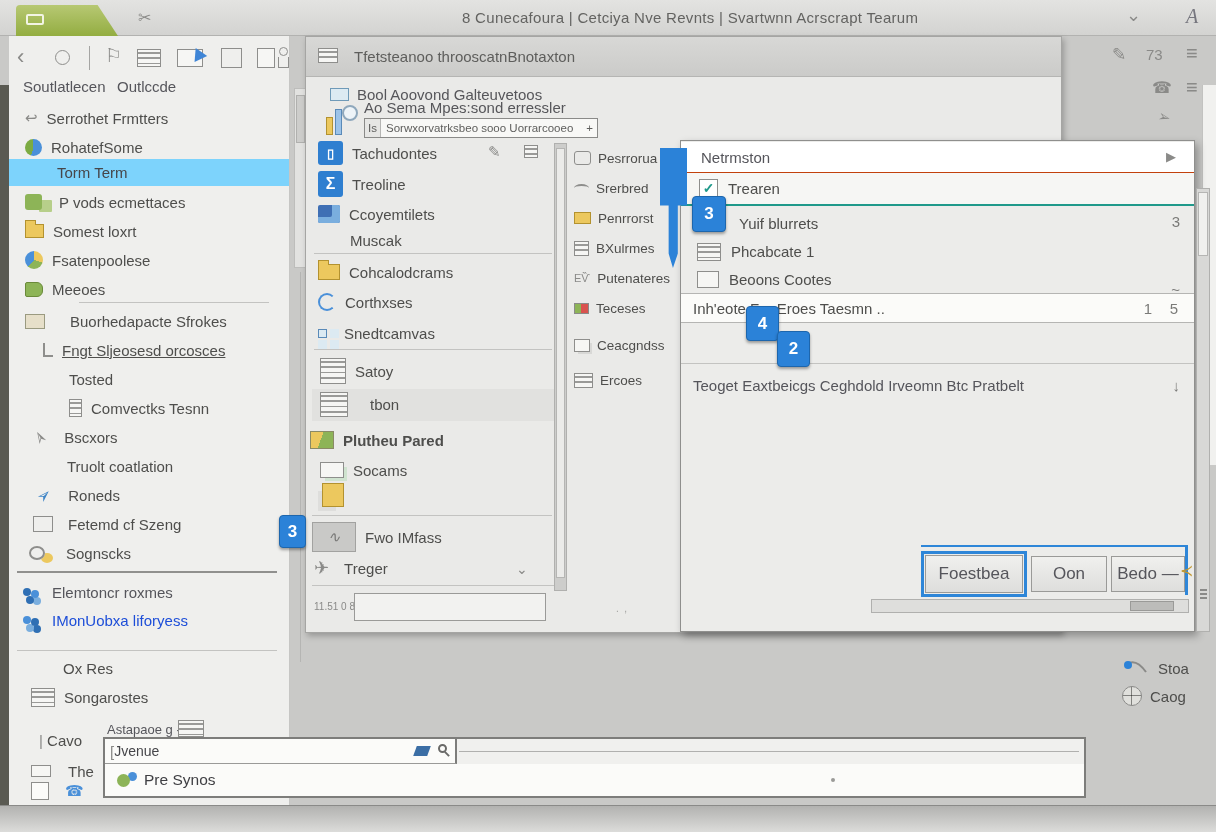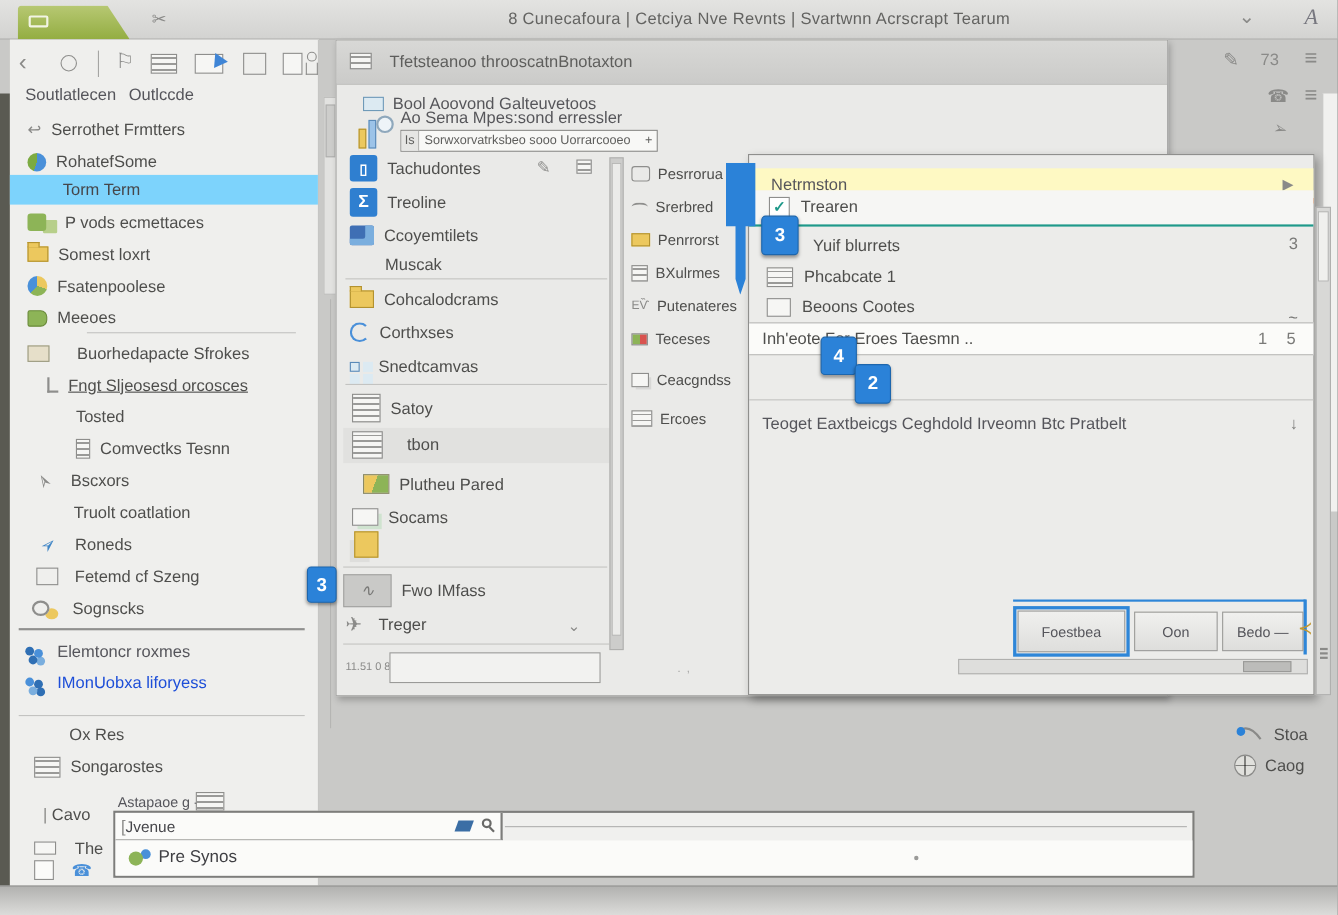--- a/index.html
+++ b/index.html
@@ -51,21 +51,21 @@
   .glyph { color:#8a8a88; }
   .divider { background:#c3c3c1; height:1px; }
 
   
   .rrow { position:absolute; left:0; width:513px; display:flex; align-items:center; gap:10px;
           padding-left:18px; white-space:nowrap; }
   .rright { position:absolute; right:14px; color:#7a7a78; }
 
   .btn { position:absolute; height:36px; background:linear-gradient(#f0f0ee,#dededc);
          border:1px solid #9a9a98; display:flex; align-items:center; justify-content:center;
-         font-size:13px; color:#55555b; }
+         font-size:17px; color:#55555b; }
   .focusring { outline:3px solid #2e86d8; outline-offset:1px; }
 
   input, .fieldtext { font-family:"Liberation Sans", sans-serif; }
 </style>
 </head>
 <body>
 
 <div id="stage">
 
   <div class="ab titlebar">
@@ -292,21 +292,21 @@
     <div class="row" style="left:14px; top:318px; height:32px;">
       <span class="ic i-lines" style="width:26px;height:26px;"></span>
       <span>Satoy</span>
       </div>
 
     <div class="ab" style="left:6px; top:352px; width:242px; height:32px; background:#e1e1df;">
       <span class="ab ic i-lines" style="left:8px; top:3px; width:28px; height:25px;"></span>
       <span class="ab tx" style="left:58px; top:7px;">tbon</span>
     </div>
 
-    <div class="row" style="left:24px; top:390px;">
+    <div class="row" style="left:4px; top:390px;font-weight:bold;">
       <span class="ic" style="width:24px;height:18px;background:linear-gradient(110deg,#ecc85e 45%,#8db457 45%);
             border:1px solid #8a8a66;"></span>
       <span>Plutheu Pared</span>
       </div>
 
     <div class="row" style="left:14px; top:420px;">
       <span class="ic i-box" style="width:24px;height:16px;box-shadow:4px 4px 0 -1px #cfe3cf;"></span>
       <span>Socams</span>
       </div>
 
@@ -376,21 +376,21 @@
   <span class="ab tx glyph" style="left:1146px; top:46px; font-size:15px;">73</span>
   <span class="ab glyph" style="left:1186px; top:42px; font-size:20px; font-weight:bold;">≡</span>
   <span class="ab glyph" style="left:1152px; top:78px; font-size:16px;">☎</span>
   <span class="ab glyph" style="left:1186px; top:76px; font-size:20px;">≡</span>
   <span class="ab glyph" style="left:1158px; top:108px; font-size:15px; transform:rotate(15deg);">➢</span>
 
   <div class="ab whitestrip"></div>
 
   <div class="ab rightwin">
 
-    <div class="ab" style="left:0; top:12px; width:513px; height:32px; background:#fef9c3; border-bottom:5px solid #c2410c;">
+    <div class="ab" style="left:0; top:1px; width:513px; height:32px; background:#ffffff; border-bottom:2px solid #c2410c;">
       <span class="ab tx" style="left:20px; top:7px; color:#55555b;">Netrmston</span>
       <span class="ab glyph" style="left:485px; top:7px; font-size:13px;">▶</span>
     </div>
 
     <div class="rrow" style="top:32px; height:33px; background:#f6f6f4; border-bottom:2px solid #1f998a;">
       <span class="ic" style="width:19px;height:19px;border:1.6px solid #8e8e8c;background:#fff;color:#1f998a;
             font-weight:bold;text-align:center;font-size:14px;line-height:17px;">✓</span>
       <span>Trearen</span>
       <span class="rright" style="top:40px;">3</span>
     </div>

